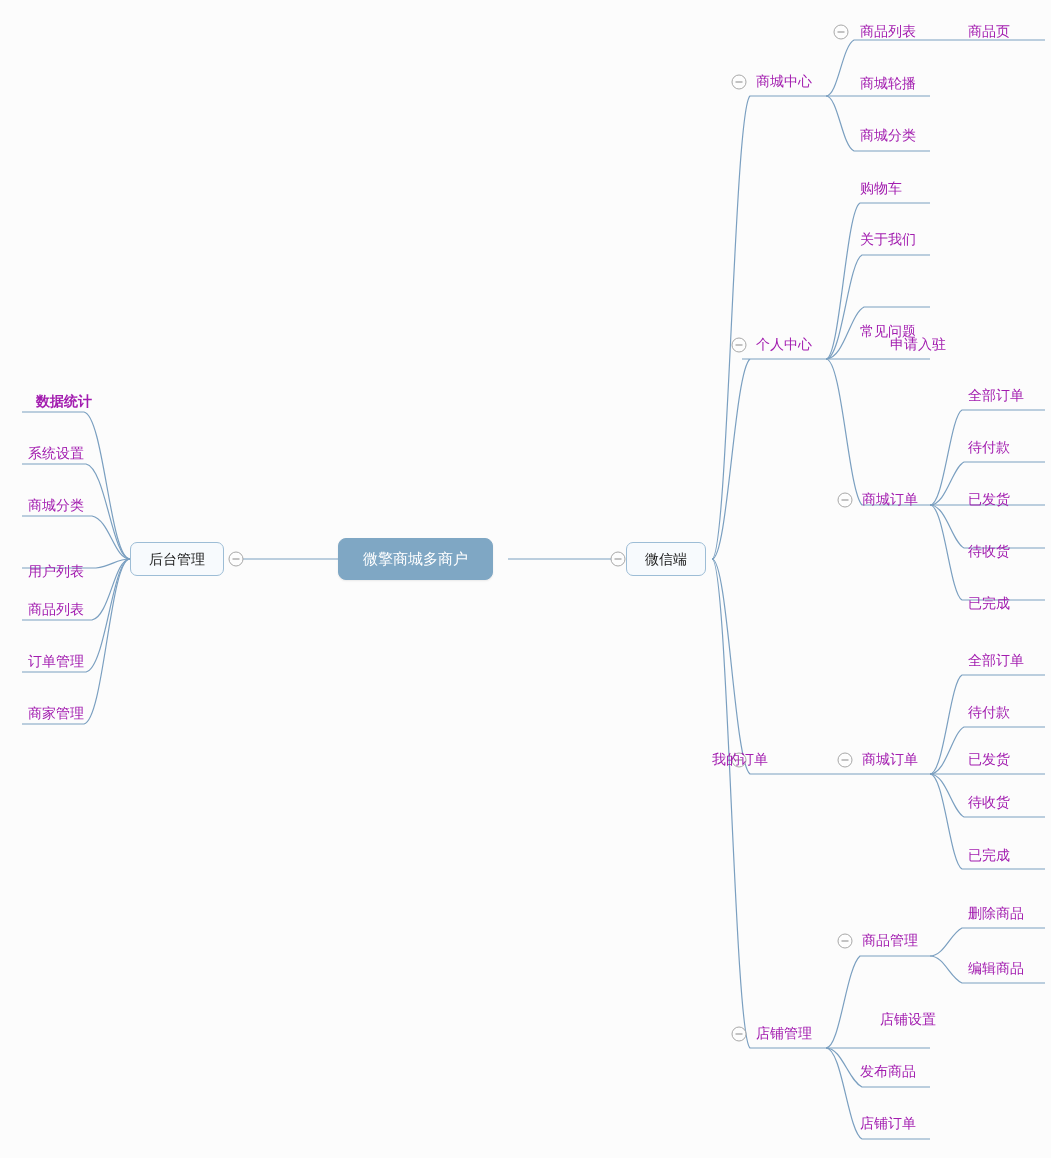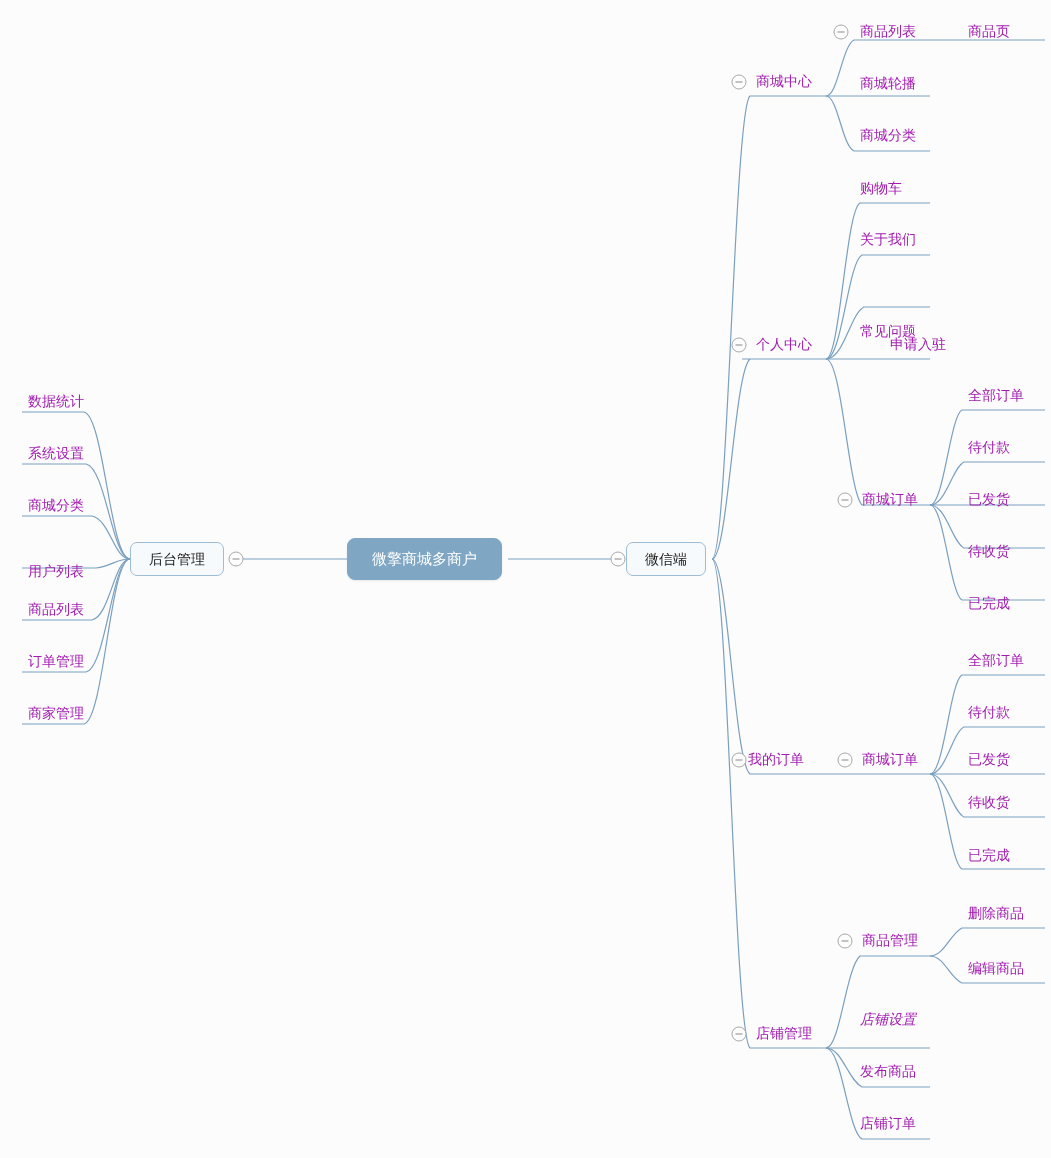--- a/index.html
+++ b/index.html
@@ -136,30 +136,30 @@
       <path d="M826,1048 L930,1048"></path>
       <path d="M826,1048 C842,1048 848,1080 862,1087 L930,1087"></path>
       <path d="M826,1048 C842,1048 848,1132 862,1139 L930,1139"></path>
 
       <path d="M930,956 C944,956 950,934 962,928 L1045,928"></path>
       <path d="M930,956 C944,956 950,978 962,983 L1045,983"></path>
     </g>
   </svg>
 
 
-  <div class="node root" style="left:347px; top:559px;">
+  <div class="node root" style="left:338px; top:559px;">
     <span class="lbl">微擎商城多商户</span>
   </div>
 
   <div class="node boxed" style="left:130px; top:559px;">
     <span class="lbl">后台管理</span>
   </div>
   <div class="toggle" style="left:236px; top:559px;"></div>
 
-  <div class="node plain" style="left:24px; top:402px;">
+  <div class="node plain" style="left:32px; top:402px;font-weight:bold;">
     <span class="lbl">数据统计</span>
   </div>
   <div class="node plain" style="left:24px; top:454px;text-align:center;">
     <span class="lbl">系统设置</span>
   </div>
   <div class="node plain" style="left:24px; top:506px;">
     <span class="lbl">商城分类</span>
   </div>
   <div class="node plain" style="left:24px; top:558px;margin-top:14px;">
     <span class="lbl">用户列表</span>
@@ -232,21 +232,21 @@
     <span class="lbl">已发货</span>
   </div>
   <div class="node plain" style="left:964px; top:552px;">
     <span class="lbl">待收货</span>
   </div>
   <div class="node plain" style="left:964px; top:604px;">
     <span class="lbl">已完成</span>
   </div>
 
   <div class="toggle" style="left:739px; top:760px;"></div>
-  <div class="node plain" style="left:744px; top:760px;">
+  <div class="node plain" style="left:708px; top:760px;">
     <span class="lbl">我的订单</span>
   </div>
 
   <div class="toggle" style="left:845px; top:760px;"></div>
   <div class="node plain" style="left:858px; top:760px;">
     <span class="lbl">商城订单</span>
   </div>
 
   <div class="node plain" style="left:964px; top:661px;">
     <span class="lbl">全部订单</span>
@@ -273,21 +273,21 @@
   <div class="node plain" style="left:858px; top:941px;">
     <span class="lbl">商品管理</span>
   </div>
   <div class="node plain" style="left:964px; top:914px;">
     <span class="lbl">删除商品</span>
   </div>
   <div class="node plain" style="left:964px; top:969px;">
     <span class="lbl">编辑商品</span>
   </div>
 
-  <div class="node plain" style="left:856px; top:1020px;font-style:italic;">
+  <div class="node plain" style="left:876px; top:1020px;">
     <span class="lbl">店铺设置</span>
   </div>
   <div class="node plain" style="left:856px; top:1072px;">
     <span class="lbl">发布商品</span>
   </div>
   <div class="node plain" style="left:856px; top:1124px;">
     <span class="lbl">店铺订单</span>
   </div>
 
 </div>

